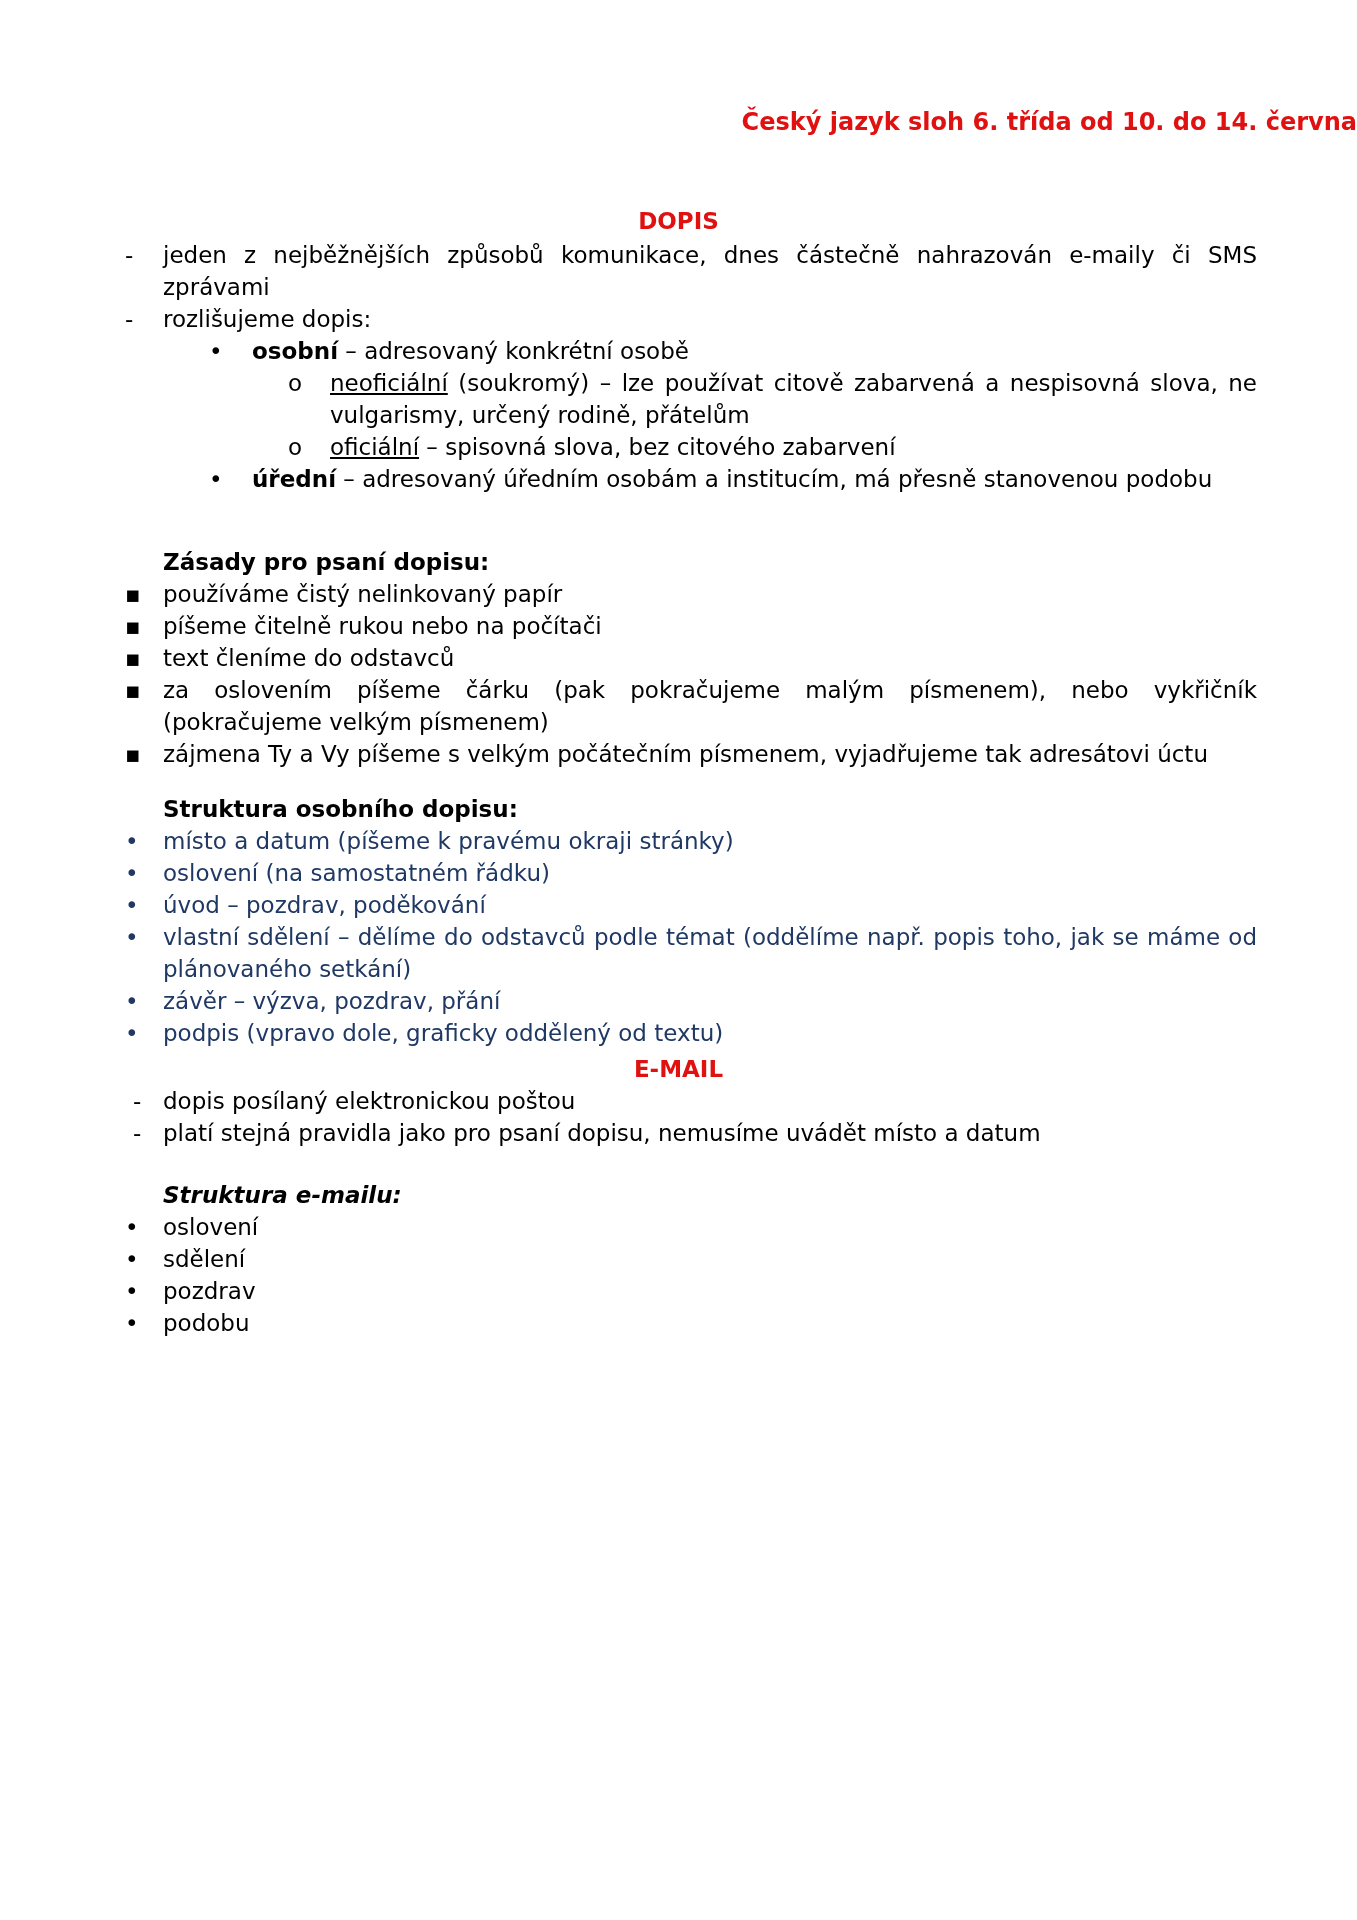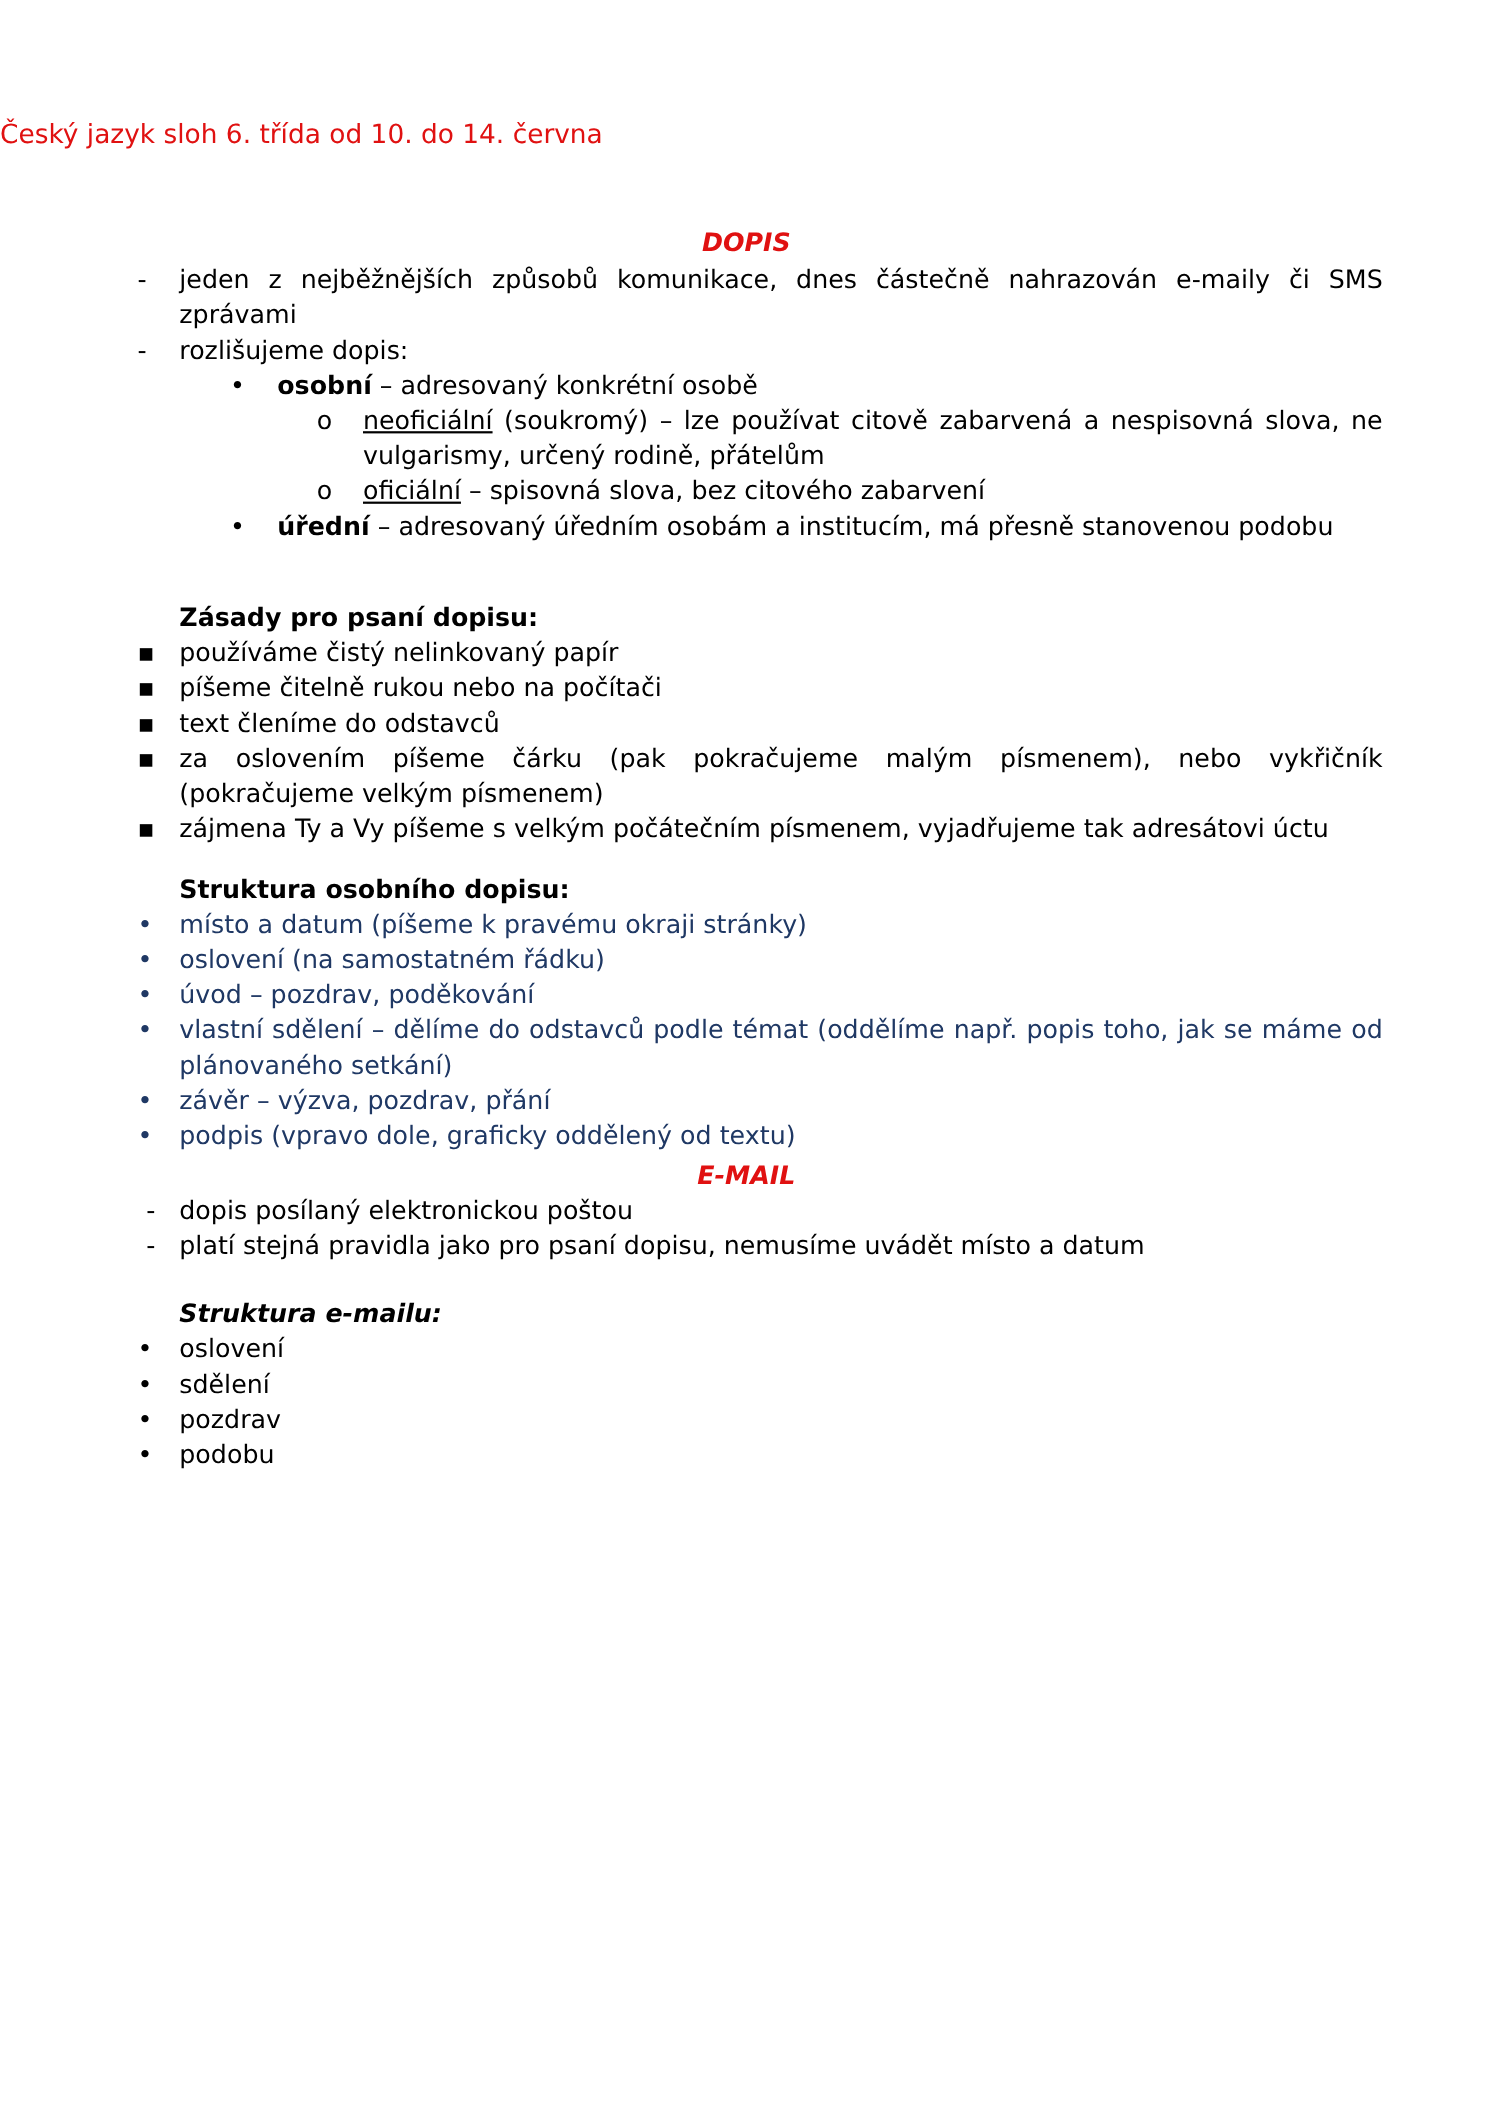--- a/index.html
+++ b/index.html
@@ -8,27 +8,26 @@
     width:1357px; height:1920px;
     box-sizing:border-box;
     padding-top:106px;
     background:#ffffff;
     font-family:"DejaVu Sans","Liberation Sans",sans-serif;
     font-size:23px; line-height:32px;
     color:#000000;
     overflow:hidden;
   }
   .title {
-    text-align:left; font-weight:normal; font-size:24px;
+    text-align:right; font-weight:bold; font-size:24px;
     color:#e01111;
   }
   .center-h {
     text-align:center; font-weight:bold; font-size:23px;
     color:#e01111;
-    font-style:italic;
   }
   .h-dopis { margin-top:67px; }
   .h-email { margin-top:4px; }
   .content { margin-left:163px; margin-right:100px; }
   .content-dopis { margin-top:2px; }
   ul { list-style:none; margin:0; padding:0; }
   li { position:relative; }
   .mk { position:absolute; left:-38px; top:0; }
   .l2 { margin-left:89px; }
   .l2 > li > .mk { left:-43px; }

